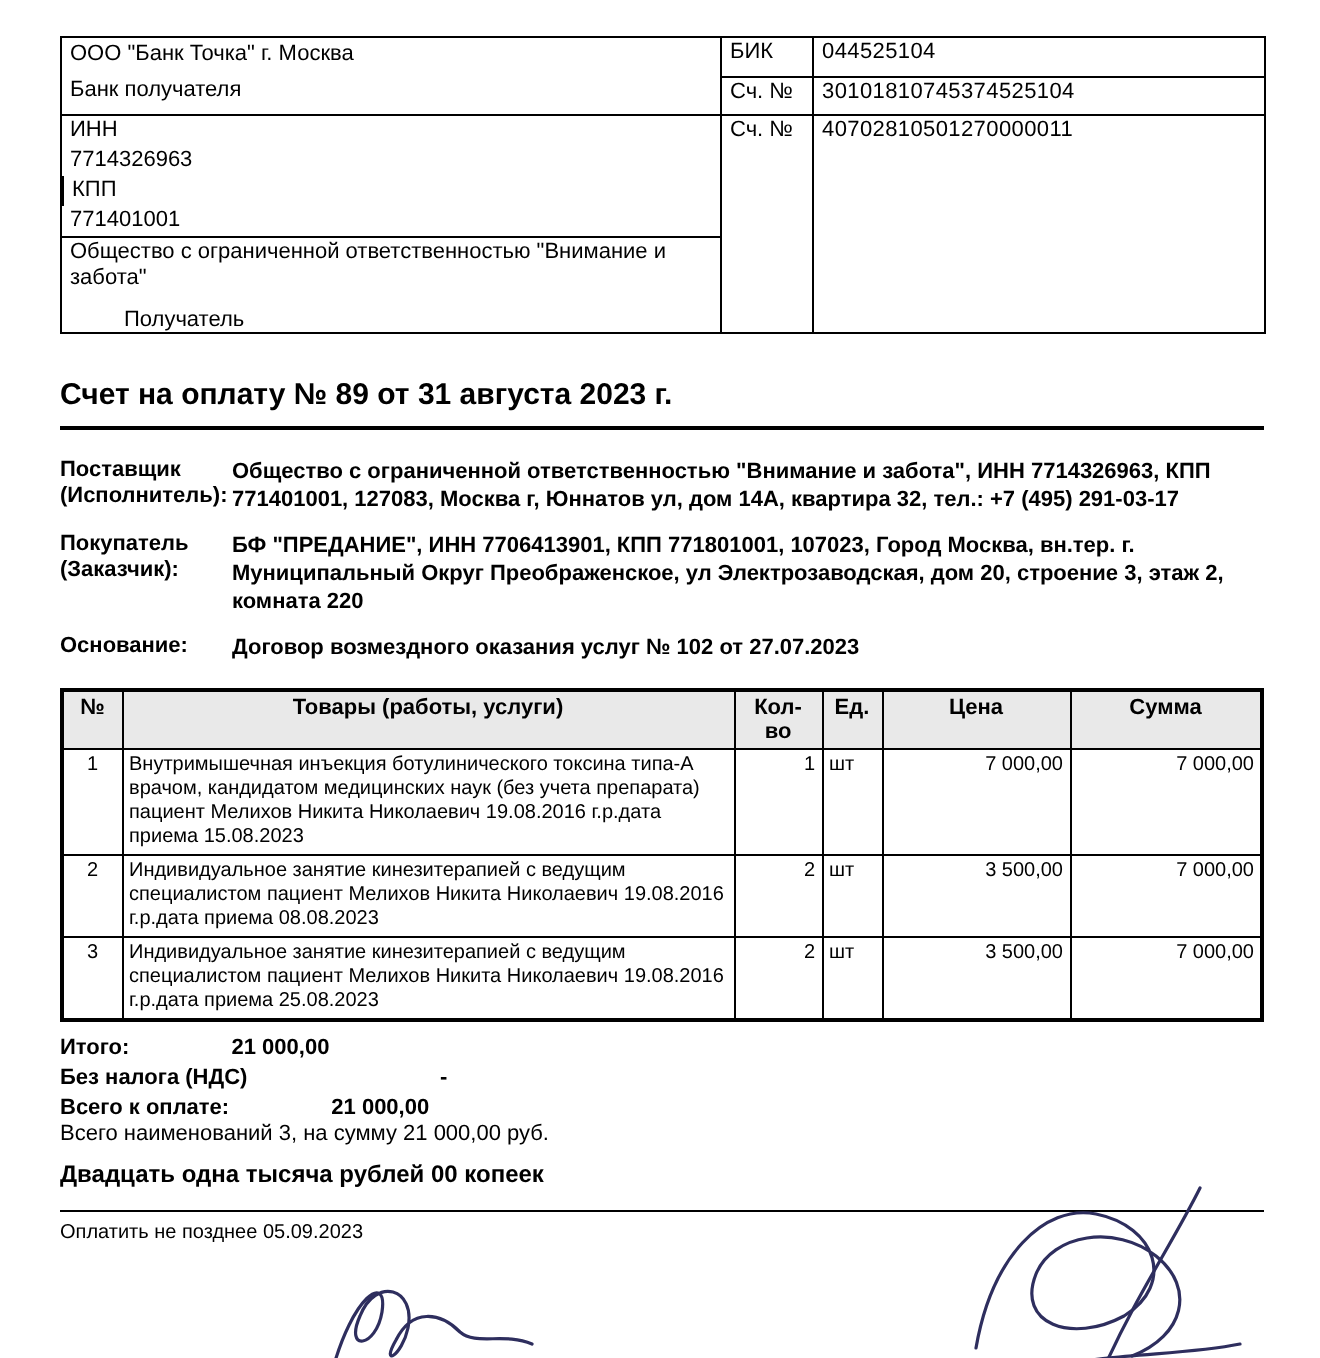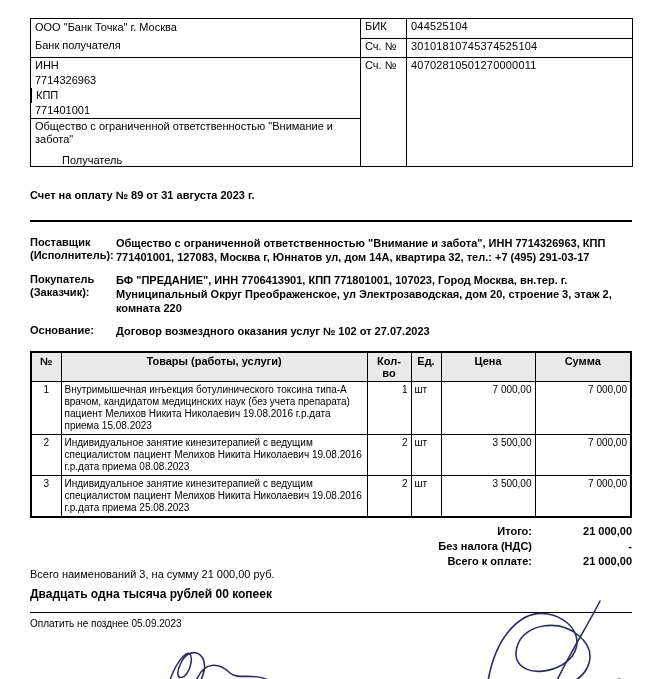--- a/index.html
+++ b/index.html
@@ -28,41 +28,41 @@
   .innkpp { display: flex; align-items: stretch; height: 100%; flex-direction: column; }
   .innkpp span { display: block; padding: 1px 4px; line-height: 13px; }
   .inn-lbl { width: 34px; }
   .inn-val { width: 136px; }
   .kpp-lbl { width: 40px; border-left: 1px solid #000; }
   .kpp-val { flex: 1; }
   .cell-lbl { white-space: nowrap; }
   .cell-val { letter-spacing: 0.2px; }
 
   
-  .title { margin-top: 22px; font-size: 11px; font-weight: bold; padding-bottom: 19px; border-bottom: 2px solid #000; }
+  .title { margin-top: 22px; font-size: 15px; font-weight: bold; padding-bottom: 7px; border-bottom: 2px solid #000; }
 
   
   .parties { margin-top: 14px; }
   .party-row { display: flex; margin-bottom: 9px; }
   .party-label { width: 86px; flex: 0 0 86px; line-height: 13px; font-weight: bold; }
   .party-value { flex: 1; font-weight: bold; line-height: 14px; }
 
   
   table.items { width: 100%; border-collapse: collapse; table-layout: fixed; margin-top: 13px; border: 2px solid #000; }
   table.items th, table.items td { border: 1px solid #000; vertical-align: top; }
   table.items th { background: #e9e9e9; font-size: 11px; font-weight: bold; text-align: center; padding: 2px 3px; }
   table.items td { font-size: 10px; padding: 2px 3px; line-height: 12px; }
   col.i-num { width: 30px; } col.i-qty { width: 44px; } col.i-unit { width: 30px; }
   col.i-price { width: 94px; } col.i-sum { width: 96px; }
   td.c-num { text-align: center; }
   td.c-qty, td.c-price, td.c-sum { text-align: right; }
   td.c-unit { text-align: left; }
 
   
-  .totals { margin-top: 7px; display: flex; flex-direction: column; align-items: flex-end; gap: 3px; }
+  .totals { margin-top: 7px; display: flex; flex-direction: column; gap: 3px; }
   .totals .t-row { display: flex; font-weight: bold; font-size: 11px; }
   .totals .t-label { text-align: right; }
   .totals .t-value { width: 100px; text-align: right; }
 
   
   .summary { }
   .count-line { font-size: 11px; line-height: 14px; }
   .amount-words { font-size: 12px; font-weight: bold; margin-top: 6px; }
   .divider { border-top: 1px solid #000; margin-top: 11px; }
   .pay-before { font-size: 10px; margin-top: 5px; }

